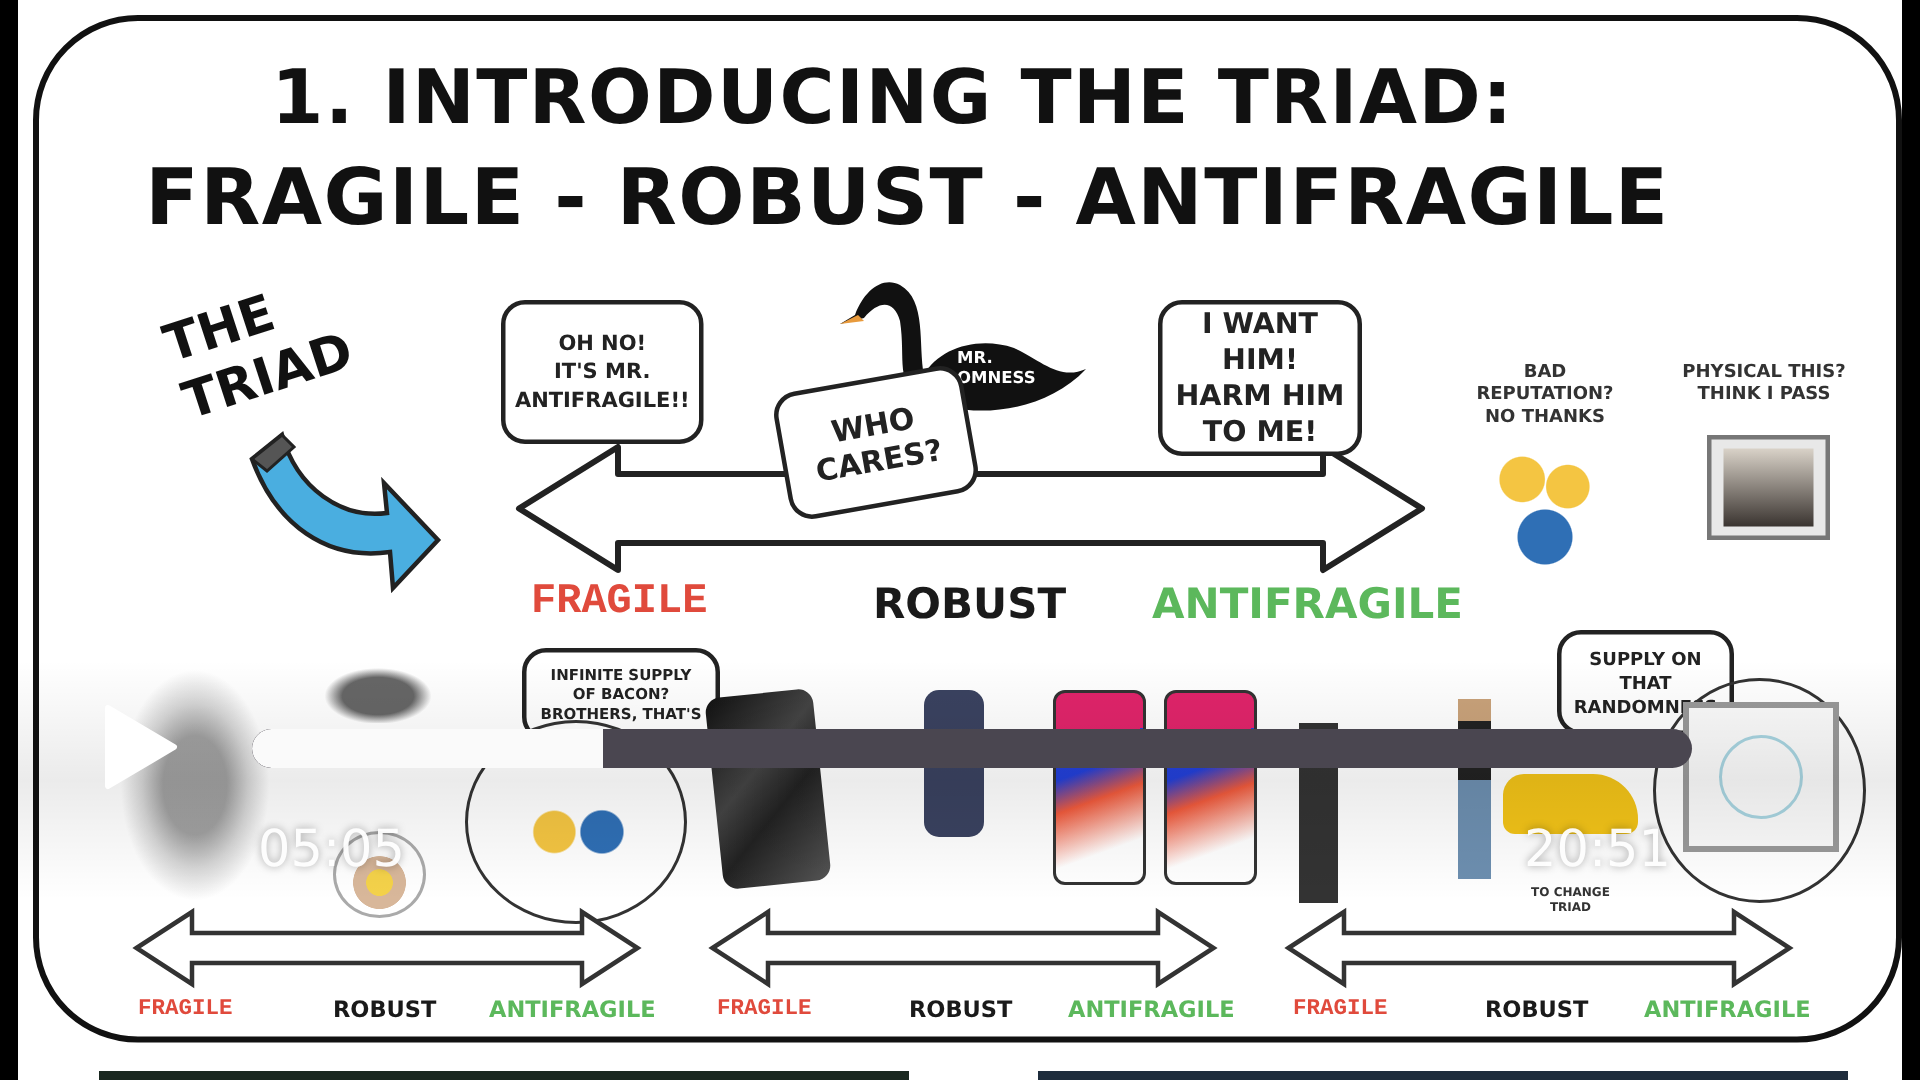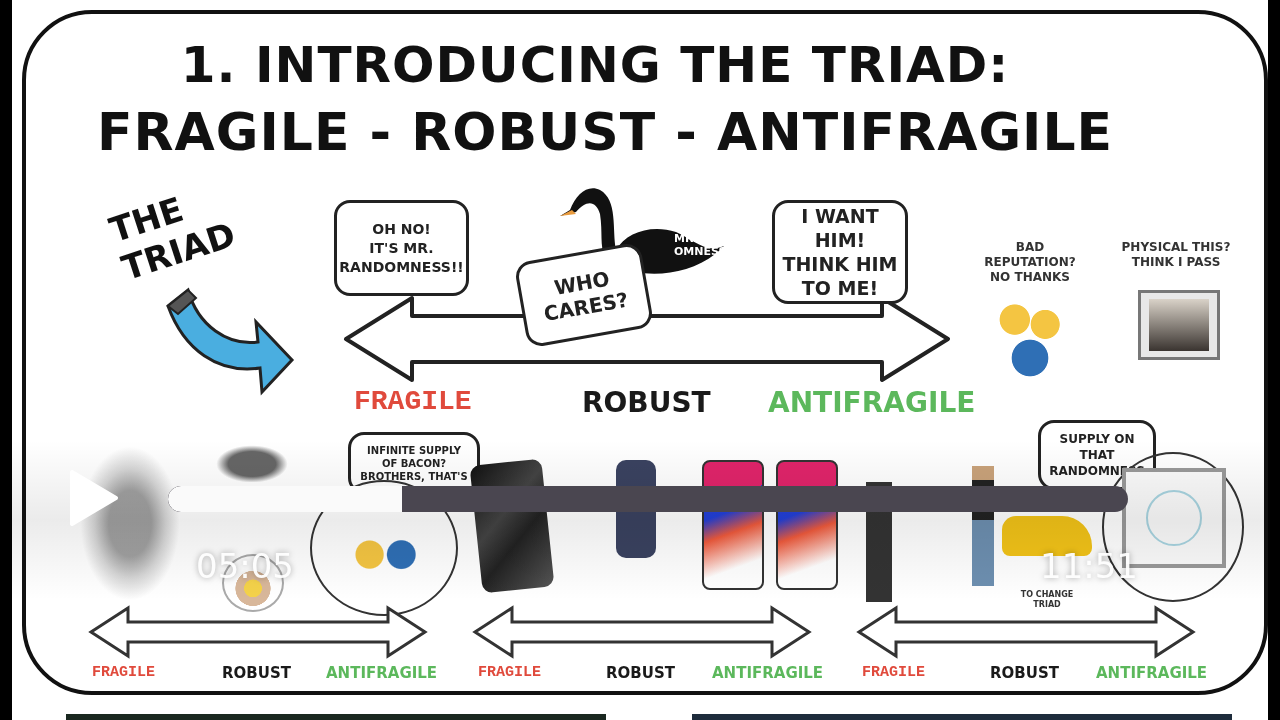--- a/index.html
+++ b/index.html
@@ -49,21 +49,20 @@
   }
   .play-btn { position: absolute; left: 64px; top: 468px; width: 60px; height: 60px; cursor: pointer; }
   .progress-track {
     position: absolute; left: 168px; top: 486px; width: 960px; height: 26px;
     background: #4a4650; border-radius: 13px; overflow: hidden; cursor: pointer;
   }
   .progress-fill { position: absolute; left: 0; top: 0; height: 100%; background: #fafafa; border-radius: 13px 0 0 13px; }
   .time {
     position: absolute; font-family: "DejaVu Sans", sans-serif; font-size: 34px; color: rgba(255,255,255,0.95);
     text-shadow: 0 0 6px rgba(0,0,0,0.35);
-    margin-left: 24px;
   }
   .lock-btn { position: absolute; left: 1150px; top: 62px; width: 70px; height: 90px; cursor: pointer; }
 
   .bottom-thumb { position: absolute; top: 714px; height: 6px; background: #1e2a30; }
 </style>
 </head>
 <body>
 
 <div class="left-strip"></div>
 <div class="right-strip"></div>
@@ -82,37 +81,37 @@
   </svg>
 
   <svg style="position:absolute;left:316px;top:280px" width="610" height="90" viewBox="0 0 610 90">
     <path d="M4 45 L70 4 L70 22 L540 22 L540 4 L606 45 L540 86 L540 68 L70 68 L70 86 Z" fill="#fff" stroke="#222" stroke-width="4" stroke-linejoin="round"></path>
   </svg>
 
   <svg style="position:absolute;left:530px;top:166px" width="180" height="110" viewBox="0 0 180 110">
     <path d="M14 30 L4 36 L20 32 C30 20 40 20 44 34 C48 60 40 76 60 86 C90 100 140 96 168 66 C150 74 138 60 120 52 C96 44 70 52 60 70 C56 50 62 20 44 10 C32 4 20 14 14 30 Z" fill="#111"></path>
     <path d="M4 36 L16 30 L20 34 Z" fill="#e89a3c"></path>
   </svg>
-  <div class="label" style="left:612px;top:218px;font-size:11px;color:#fff;line-height:13px;margin-left:36px;">
+  <div class="label" style="left:612px;top:218px;font-size:11px;color:#fff;line-height:13px;">
     <div>MR.</div>
     <div>OMNESS</div>
   </div>
 
   <div class="bubble" style="left:308px;top:186px;width:135px;height:96px;font-size:14px;line-height:19px;">
     <span>OH NO!</span>
     <span>IT'S MR.</span>
-    <span>RANDOMNESS!!</span>
+    <span>ANTIFRAGILE!!</span>
   </div>
   <div class="bubble" style="left:494px;top:238px;width:128px;height:86px;font-size:20px;line-height:24px;transform:rotate(-10deg);">
     <span>WHO</span>
     <span>CARES?</span>
   </div>
   <div class="bubble" style="left:746px;top:186px;width:136px;height:104px;font-size:19px;line-height:24px;">
     <span>I WANT HIM!</span>
-    <span>THINK HIM</span>
+    <span>HARM HIM</span>
     <span>TO ME!</span>
   </div>
 
   <div class="label red" style="left:328px;top:372px;font-size:28px;">FRAGILE</div>
   <div class="label black" style="left:556px;top:372px;font-size:28px;">ROBUST</div>
   <div class="label green" style="left:742px;top:372px;font-size:28px;">ANTIFRAGILE</div>
 
   <div class="small-cap" style="left:944px;top:226px;width:120px;">
     <div>BAD REPUTATION?</div>
     <div>NO THANKS</div>
@@ -191,21 +190,21 @@
   <svg width="60" height="60" viewBox="0 0 60 60">
     <path d="M8 4 L52 30 L8 56 Z" fill="#ffffff" stroke="#ffffff" stroke-width="4" stroke-linejoin="round"></path>
   </svg>
 </div>
 
 <div class="progress-track">
   <div class="progress-fill" id="progress-fill" style="width: 24.4%;"></div>
 </div>
 
 <div class="time" style="left:172px;top:546px;">05:05</div>
-<div class="time" style="left:1016px;top:546px;">11:51</div>
+<div class="time" style="left:1016px;top:546px;">20:51</div>
 
 <div class="lock-btn">
   <svg width="70" height="90" viewBox="0 0 70 90">
     <path d="M19 40 L19 26 A16 16 0 0 1 51 26 L51 40" fill="none" stroke="#ffffff" stroke-width="8"></path>
     <rect x="10" y="40" width="50" height="42" rx="6" fill="#ffffff"></rect>
   </svg>
 </div>
 
 <div class="bottom-thumb" style="left:66px;width:540px;background:#1a2820;"></div>
 <div class="bottom-thumb" style="left:692px;width:540px;background:#1e2c3c;"></div>

